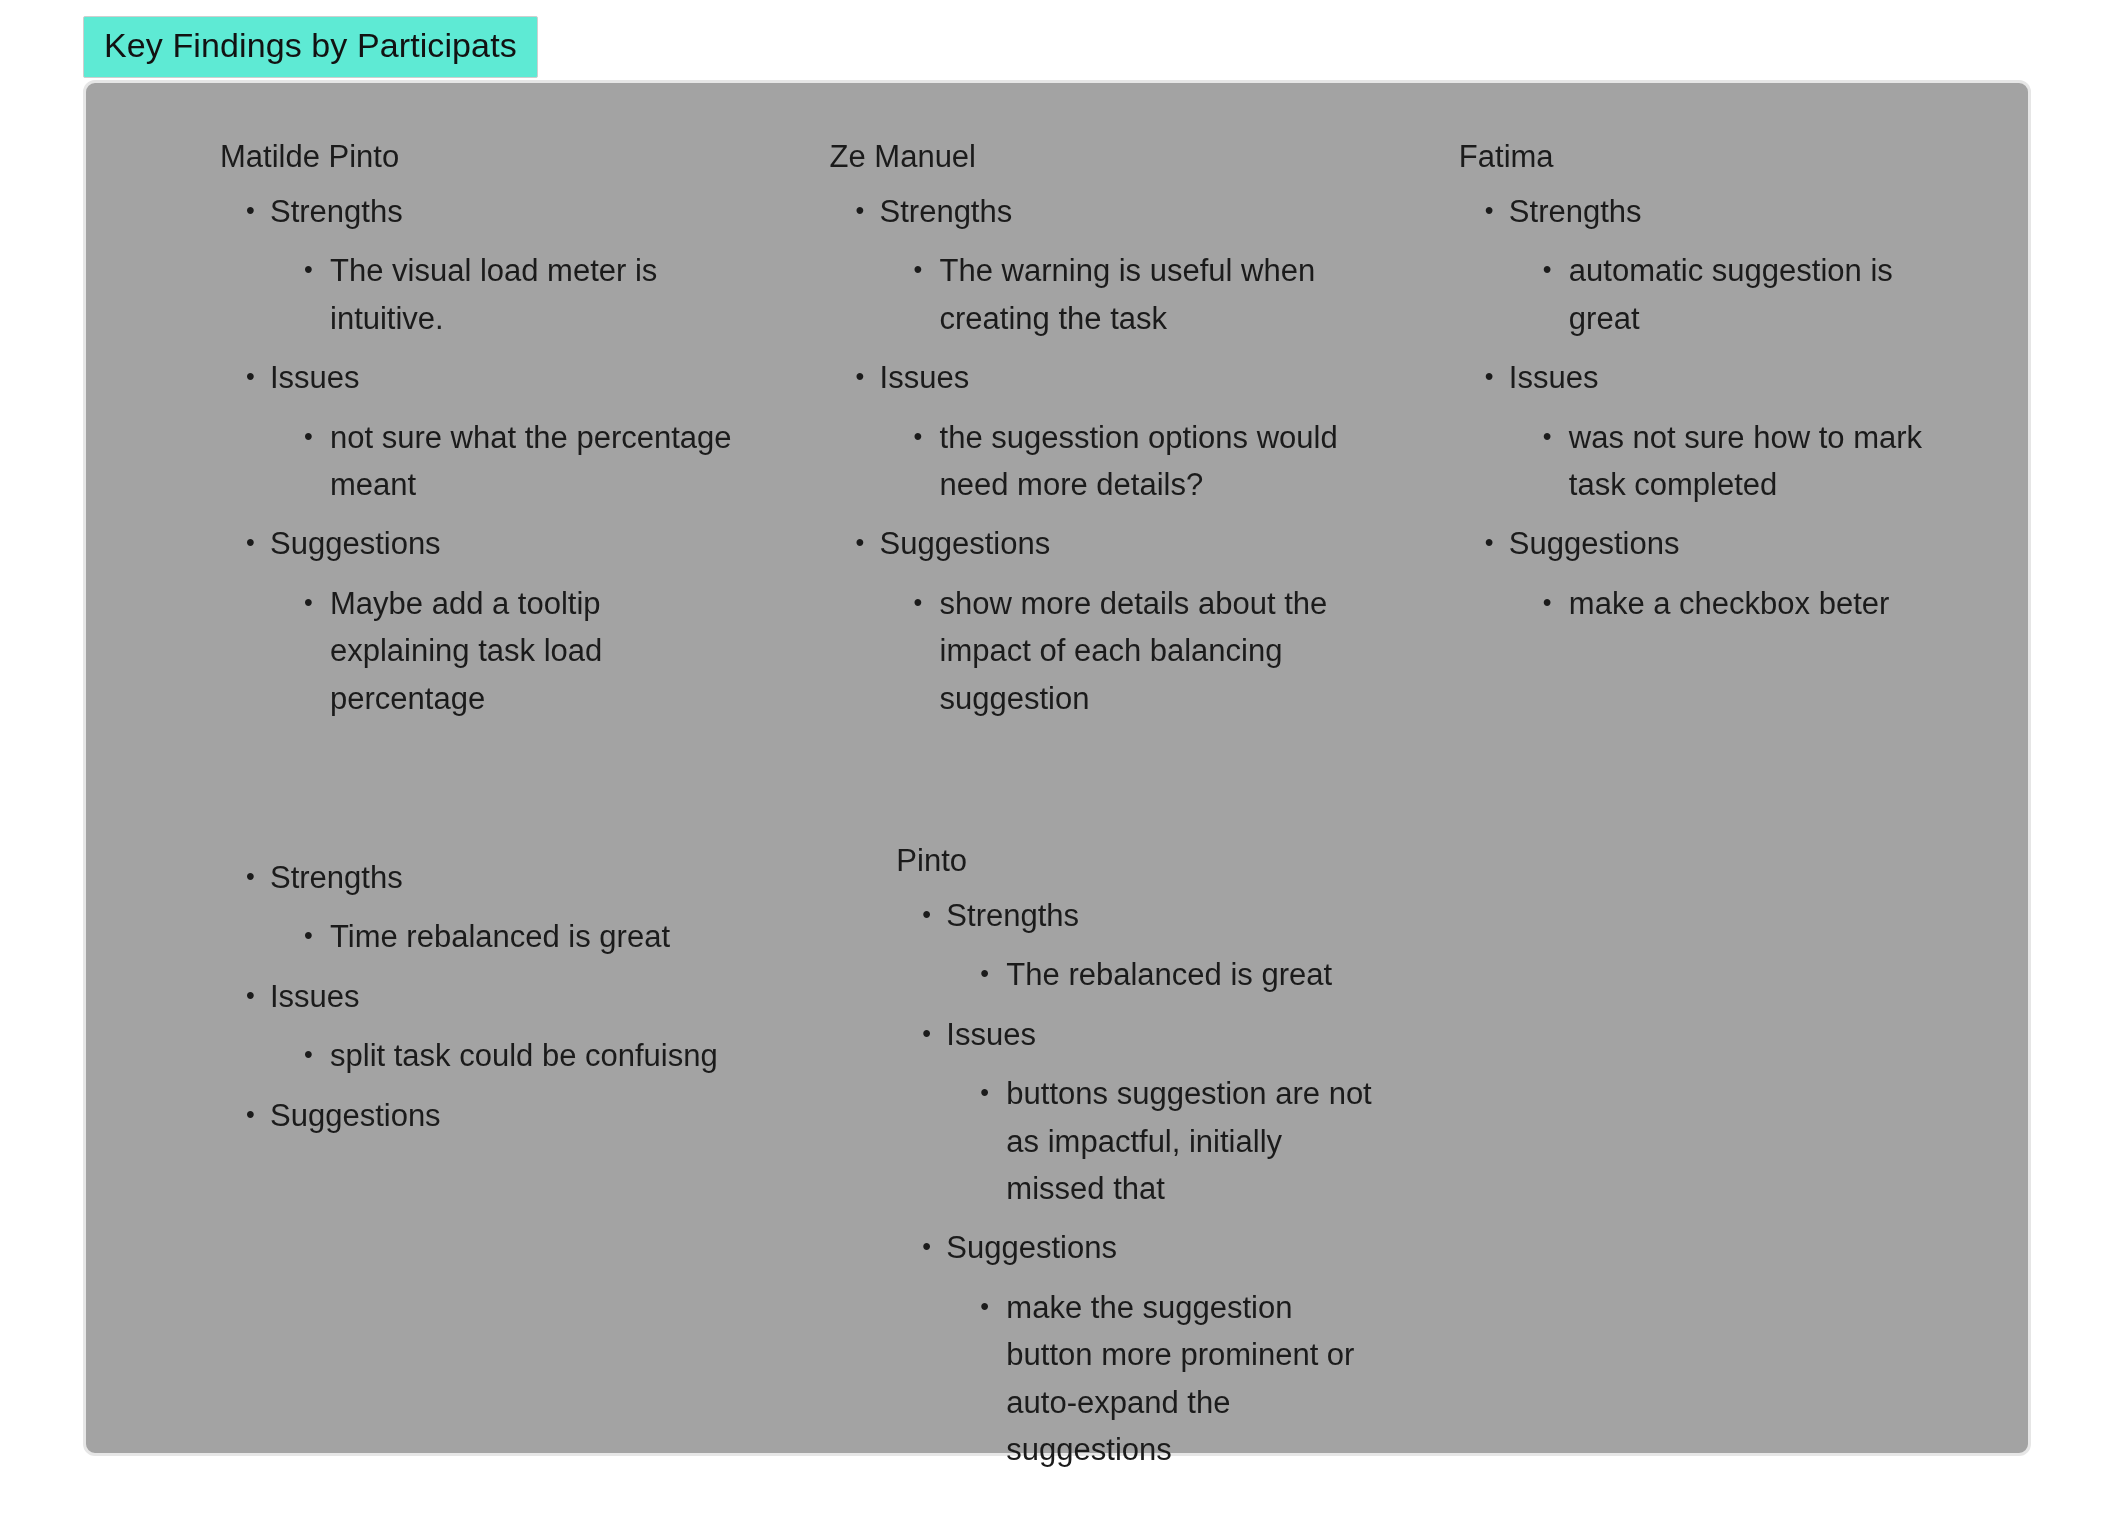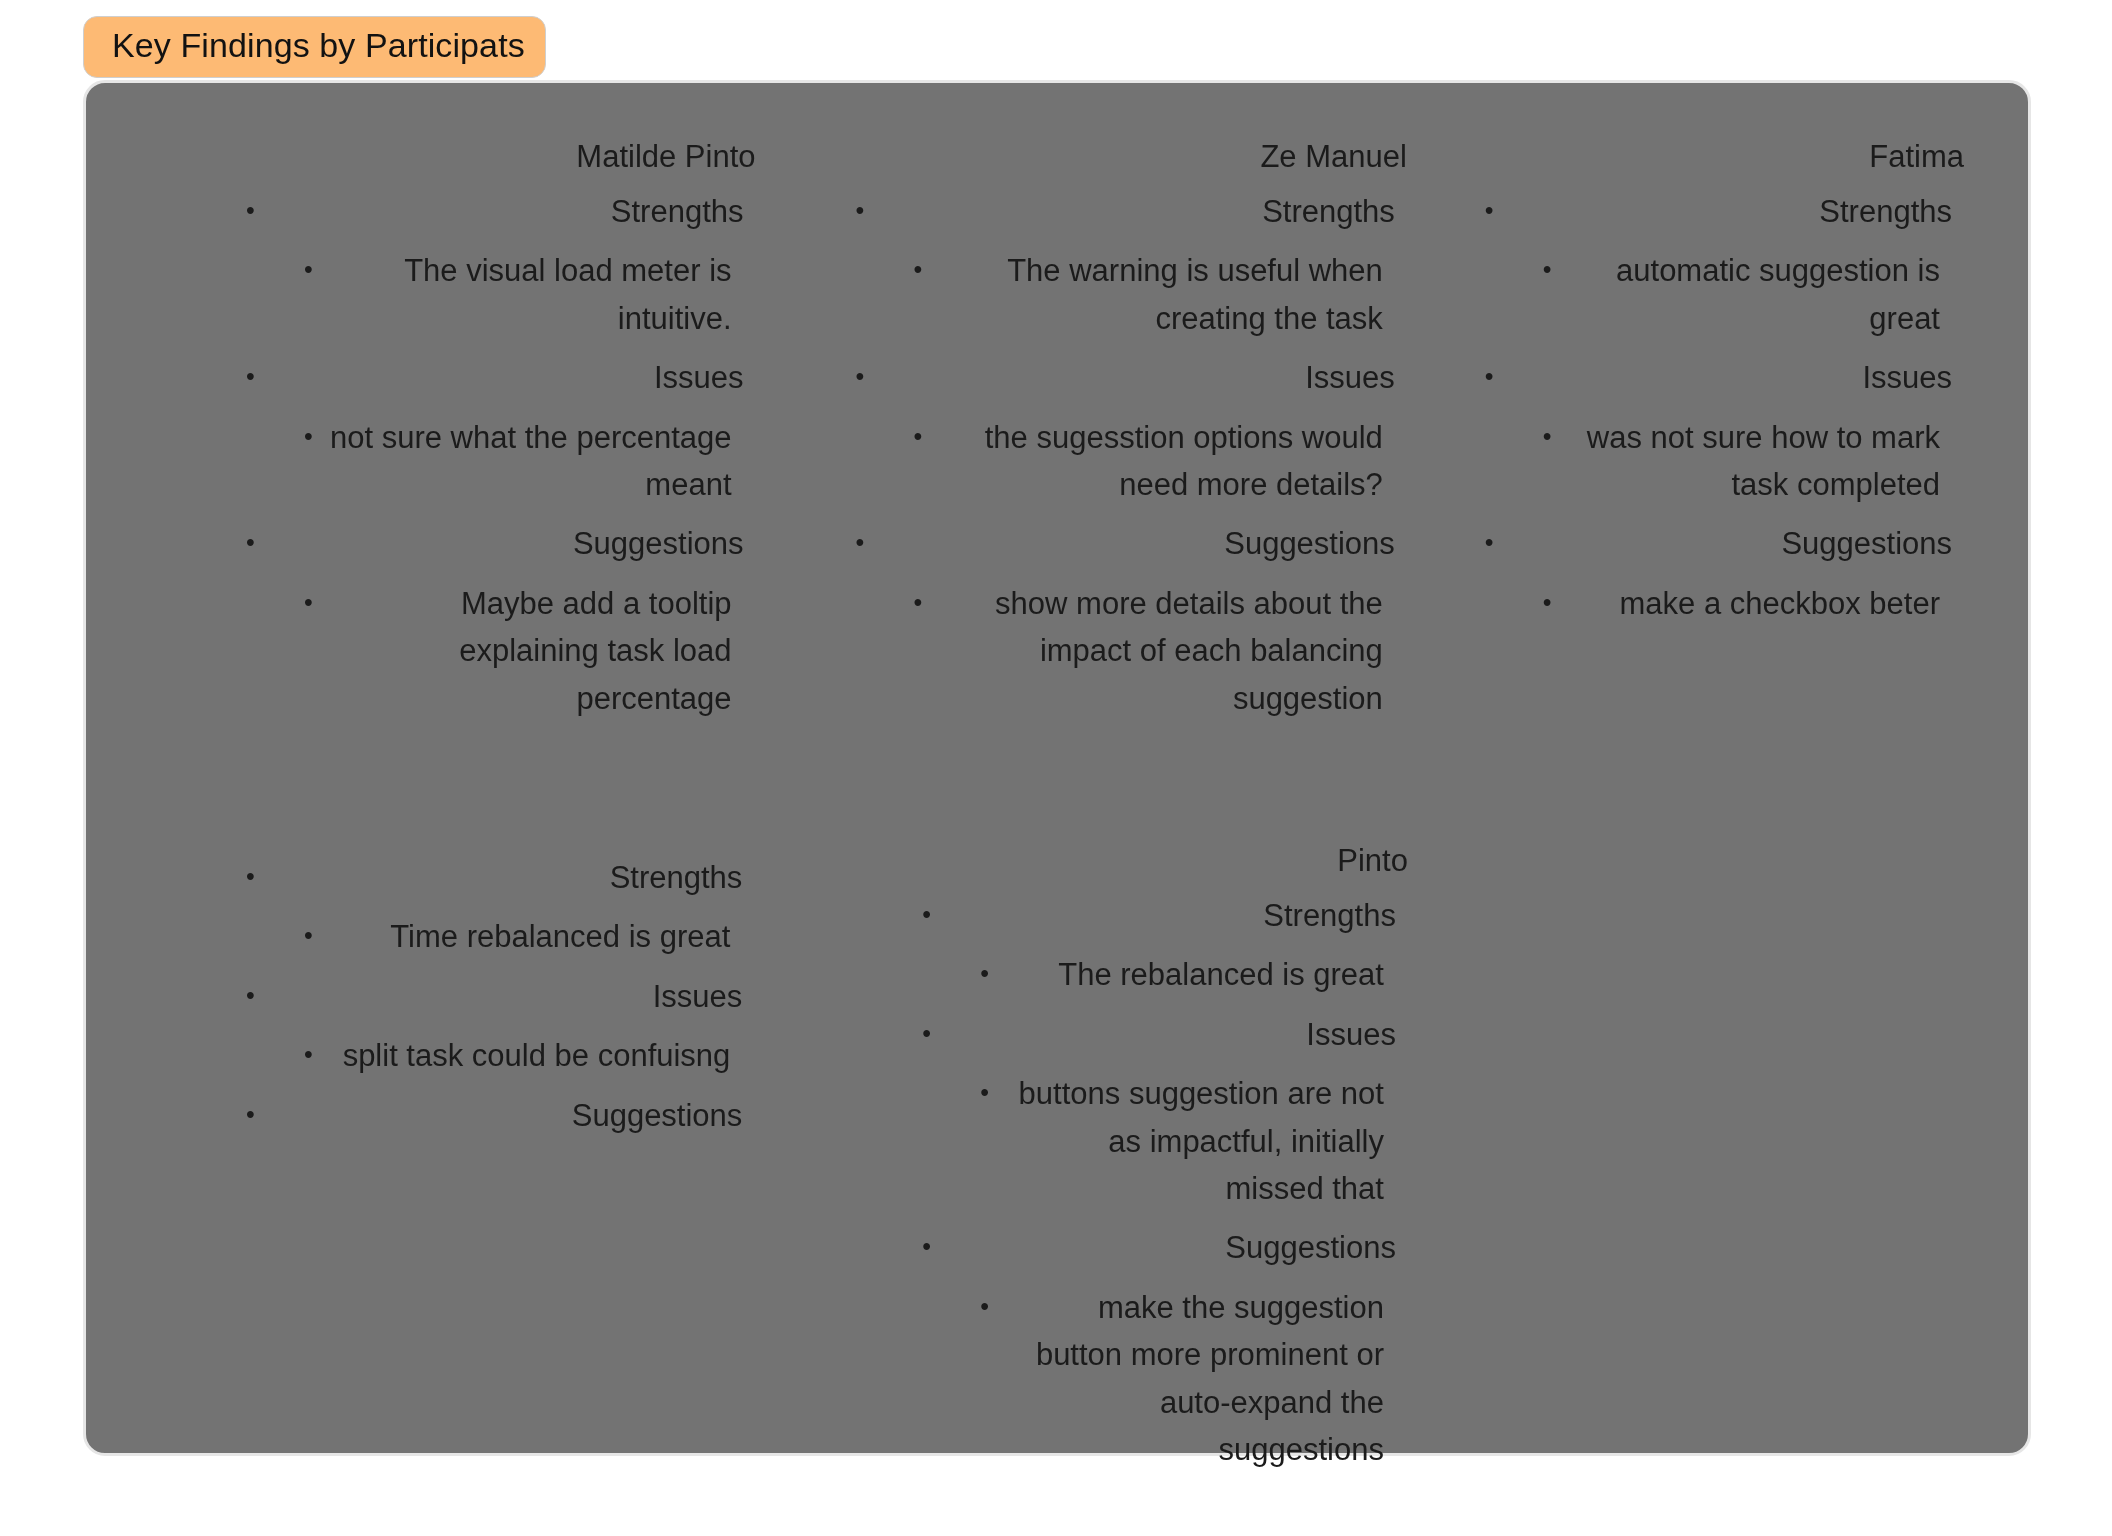--- a/index.html
+++ b/index.html
@@ -20,43 +20,42 @@
     width: 2112px;
     height: 1536px;
     box-sizing: border-box;
   }
 
   
   .title-chip {
     position: absolute;
     left: 83px;
     top: 16px;
-    background: #fdba74;
+    background: #5eead4;
     border: 1.5px solid #cfcfcf;
-    border-radius: 14px;
-    padding: 9px 20px 12px 28px;
+    border-radius: 2px;
+    padding: 9px 20px 12px 20px;
     font-size: 34px;
     line-height: 1.15;
     color: #121212;
     letter-spacing: 0.1px;
     white-space: nowrap;
   }
 
   
   .card {
     position: absolute;
     left: 83px;
     top: 80px;
     width: 1948px;
     height: 1376px;
     box-sizing: border-box;
-    background: #737373;
+    background: #a3a3a3;
     border: 3px solid #e6e6e6;
-    border-radius: 22px;
-    text-align: right;
+    border-radius: 12px;
   }
 
   .card-inner {
     position: absolute;
     left: 0;
     top: 0;
     right: 0;
     bottom: 0;
     padding: 55px 40px 40px 40px;
     box-sizing: border-box;

